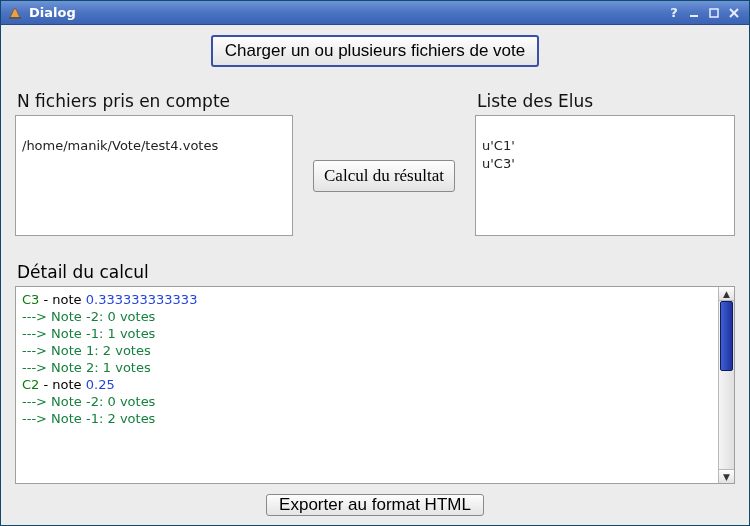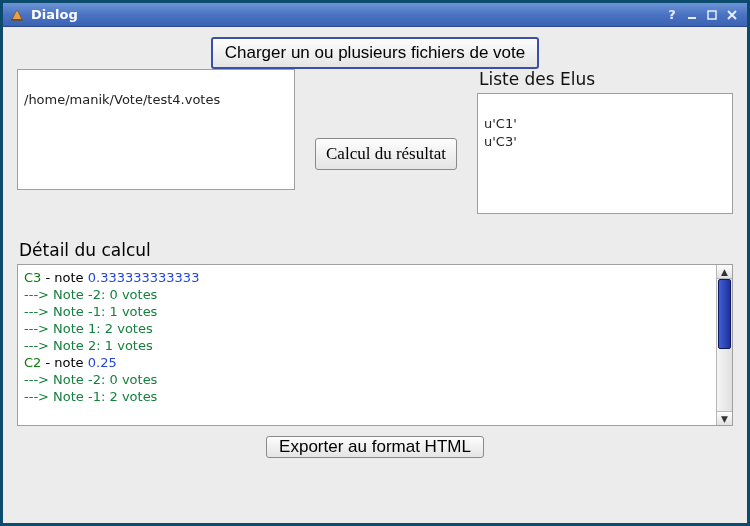--- a/index.html
+++ b/index.html
@@ -7,21 +7,21 @@
     margin: 0; padding: 0;
     width: 750px; height: 526px;
     font-family: "DejaVu Sans", "Liberation Sans", Arial, sans-serif;
     font-size: 13px;
     background: #dcdcdc;
     overflow: hidden;
   }
   .window {
     width: 750px; height: 526px;
     display: flex; flex-direction: column;
-    border: 3px solid #0c4a6e;
+    border: 1px solid #0c4a6e;
     background: #e8e8e8;
   }
   .titlebar {
     height: 24px;
     background: linear-gradient(to bottom, #6d94d6 0%, #4b73c2 50%, #3a63b4 100%);
     display: flex; align-items: center;
     color: #fff;
     padding: 0 6px;
     font-size: 13px;
     font-weight: bold;
@@ -42,21 +42,21 @@
     font-weight: bold;
   }
   .client {
     flex: 1;
     padding: 10px 14px 8px 14px;
     background: #ececec;
     display: flex; flex-direction: column;
   }
   .top-button-row {
     display: flex; justify-content: center;
-    margin-bottom: 0;
+    margin-bottom: 24px;
   }
   .btn {
     background: linear-gradient(to bottom, #fdfdfd, #e4e4e4);
     border: 1px solid #8a8a8a;
     border-radius: 3px;
     padding: 0 12px;
     font-size: 17px;
     cursor: default;
   }
   .btn.primary {
@@ -96,21 +96,21 @@
     white-space: nowrap;
     font-family: Liberation Serif, serif;
   }
   .detail-label {
     font-size: 17px;
     margin: 1px 0 4px 2px;
   }
   .detail-wrap {
     display: flex;
     border: 1px solid #9f9f9f;
-    height: 162px;
+    height: 198px;
     background: #fff;
   }
   .detail-text {
     flex: 1;
     padding: 4px 6px;
     font-size: 13px;
     line-height: 17px;
     overflow: hidden;
     font-family: "DejaVu Sans", Arial, sans-serif;
   }
@@ -179,20 +179,21 @@
   </div>
 
   <div class="client">
 
     <div class="top-button-row">
       <button class="btn primary">Charger un ou plusieurs fichiers de vote</button>
     </div>
 
     <div class="columns">
       <div class="col-left">
+        <div class="section-label">N fichiers pris en compte</div>
         <div class="listbox" id="files-list">
             <div>/home/manik/Vote/test4.votes</div>
           </div>
       </div>
       <div class="col-mid">
         <button class="calc-btn">Calcul du résultat</button>
       </div>
       <div class="col-right">
         <div class="section-label">Liste des Elus</div>
         <div class="listbox" id="elected-list">

